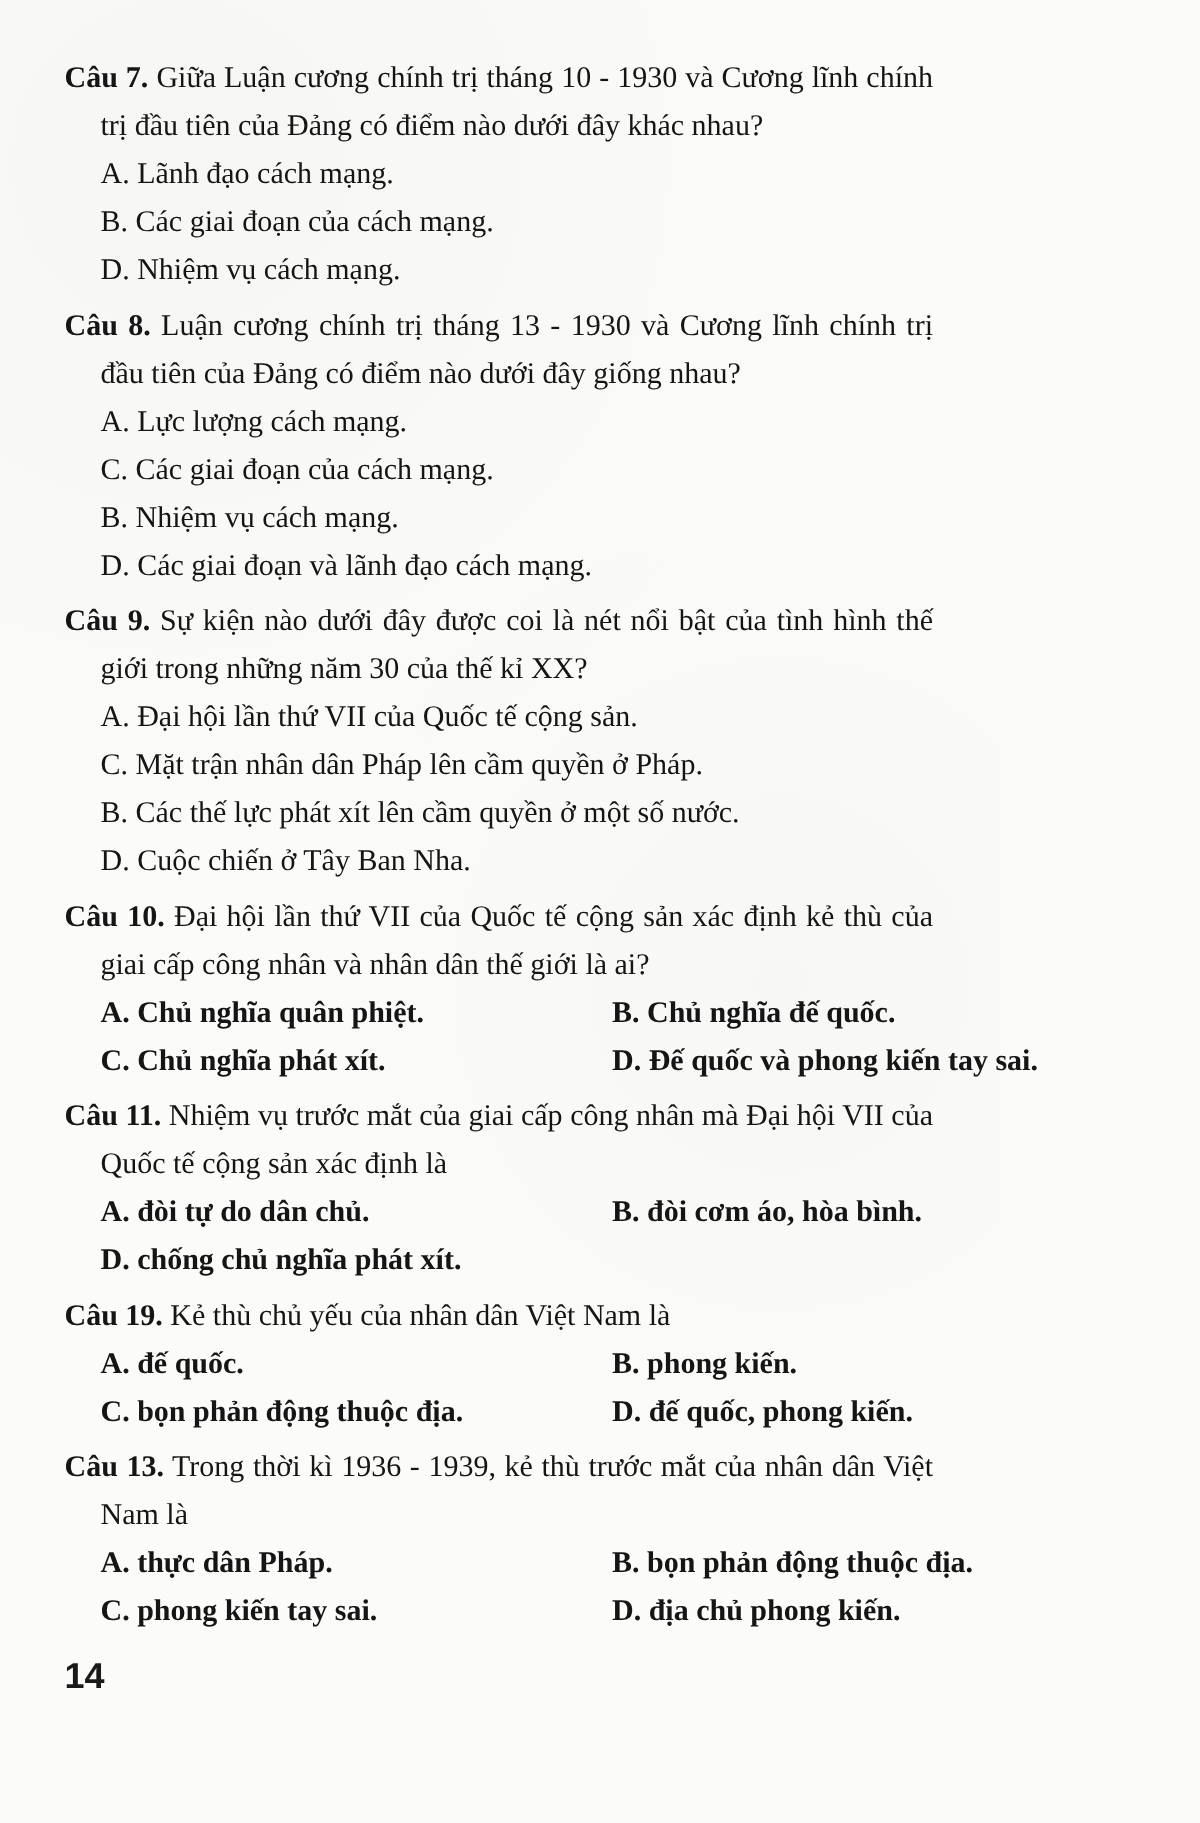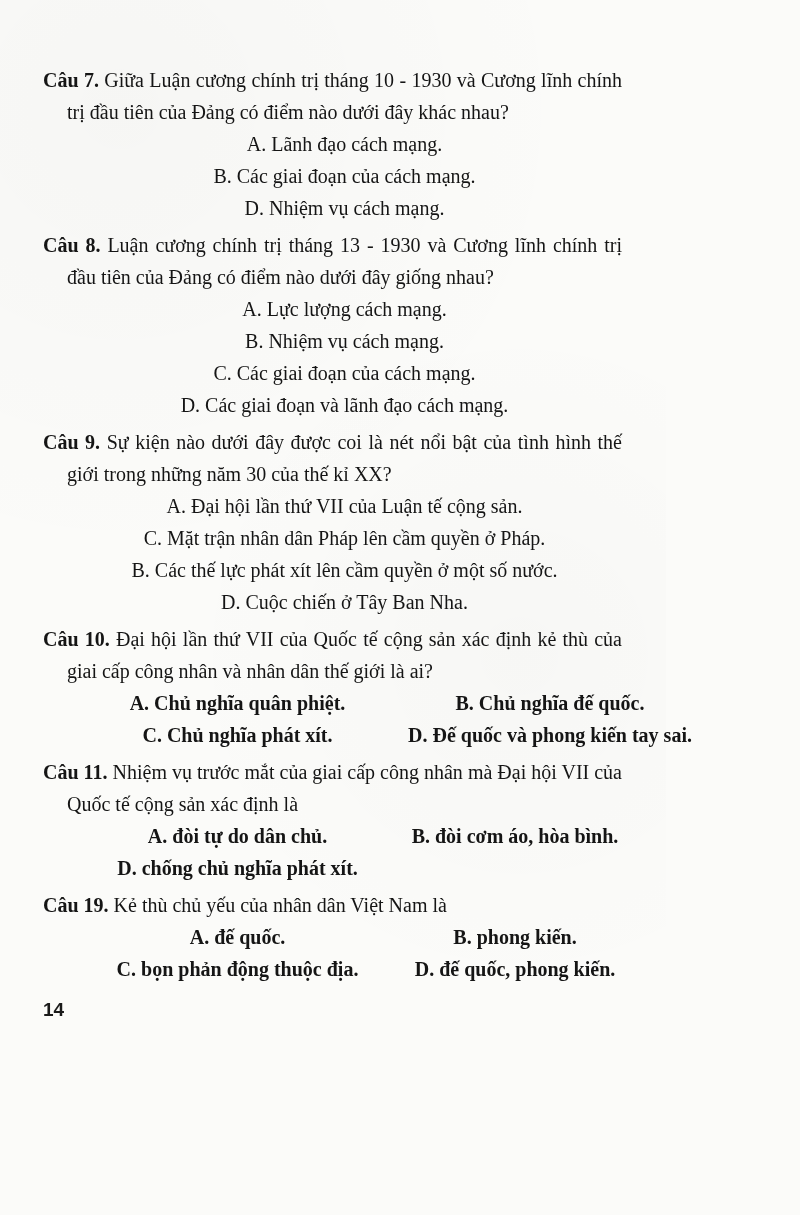--- a/index.html
+++ b/index.html
@@ -9,45 +9,45 @@
     height: 1215px;
     background: #fbfbf9;
     color: #151515;
     font-family: "Liberation Serif", "DejaVu Serif", serif;
     font-size: 20px;
     overflow: hidden;
   }
   .page {
     width: 666px;
     height: 1215px;
-    padding: 64px 44px 0 43px;
+    padding: 36px 44px 0 43px;
     background:
       radial-gradient(circle at 18% 9%, rgba(0,0,0,0.018), transparent 38%),
       radial-gradient(circle at 78% 54%, rgba(0,0,0,0.015), transparent 42%),
       #fbfbf9;
   }
   .question { padding-left: 24px; margin-bottom: 5px; }
   .q-text {
     text-align: justify;
     text-indent: -24px;
     line-height: 32px;
   }
   .q-label { font-weight: bold; }
-  .options { margin: 0; text-align: center; }
+  .options { margin: 0; }
   .option { line-height: 32px; white-space: nowrap; }
   .options.cols-2 {
     display: grid;
     grid-template-columns: 341px 1fr;
     font-weight: bold;
   }
   .page-number {
     margin-top: 14px;
     font-family: "Liberation Sans", "DejaVu Sans", sans-serif;
     font-weight: bold;
-    font-size: 19px;
+    font-size: 24px;
     color: #1a1a1a;
   }
 </style>
 </head>
 <body>
 
 <div class="page">
 
   <section class="question">
     <p class="q-text"><b class="q-label">Câu 7.</b>
@@ -57,31 +57,31 @@
       <p class="option">B. Các giai đoạn của cách mạng.</p>
       <p class="option">D. Nhiệm vụ cách mạng.</p>
     </div>
   </section>
 
   <section class="question">
     <p class="q-text"><b class="q-label">Câu 8.</b>
       <span>Luận cương chính trị tháng 13 - 1930 và Cương lĩnh chính trị đầu tiên của Đảng có điểm nào dưới đây giống nhau?</span></p>
     <div class="options cols-1">
       <p class="option">A. Lực lượng cách mạng.</p>
+      <p class="option">C. Các giai đoạn của cách mạng.</p>
       <p class="option">B. Nhiệm vụ cách mạng.</p>
-      <p class="option">C. Các giai đoạn của cách mạng.</p>
       <p class="option">D. Các giai đoạn và lãnh đạo cách mạng.</p>
     </div>
   </section>
 
   <section class="question">
     <p class="q-text"><b class="q-label">Câu 9.</b>
       <span>Sự kiện nào dưới đây được coi là nét nổi bật của tình hình thế giới trong những năm 30 của thế kỉ XX?</span></p>
     <div class="options cols-1">
-      <p class="option">A. Đại hội lần thứ VII của Luận tế cộng sản.</p>
+      <p class="option">A. Đại hội lần thứ VII của Quốc tế cộng sản.</p>
       <p class="option">C. Mặt trận nhân dân Pháp lên cầm quyền ở Pháp.</p>
       <p class="option">B. Các thế lực phát xít lên cầm quyền ở một số nước.</p>
       <p class="option">D. Cuộc chiến ở Tây Ban Nha.</p>
     </div>
   </section>
 
   <section class="question">
     <p class="q-text"><b class="q-label">Câu 10.</b>
       <span>Đại hội lần thứ VII của Quốc tế cộng sản xác định kẻ thù của giai cấp công nhân và nhân dân thế giới là ai?</span></p>
     <div class="options cols-2">
@@ -106,16 +106,26 @@
     <p class="q-text"><b class="q-label">Câu 19.</b>
       <span>Kẻ thù chủ yếu của nhân dân Việt Nam là</span></p>
     <div class="options cols-2">
       <p class="option">A. đế quốc.</p>
       <p class="option">B. phong kiến.</p>
       <p class="option">C. bọn phản động thuộc địa.</p>
       <p class="option">D. đế quốc, phong kiến.</p>
     </div>
   </section>
 
+  <section class="question">
+    <p class="q-text"><b class="q-label">Câu 13.</b>
+      <span>Trong thời kì 1936 - 1939, kẻ thù trước mắt của nhân dân Việt Nam là</span></p>
+    <div class="options cols-2">
+      <p class="option">A. thực dân Pháp.</p>
+      <p class="option">B. bọn phản động thuộc địa.</p>
+      <p class="option">C. phong kiến tay sai.</p>
+      <p class="option">D. địa chủ phong kiến.</p>
+    </div>
+  </section>
 
   <div class="page-number">14</div>
 
 </div>
 
 </body></html>

